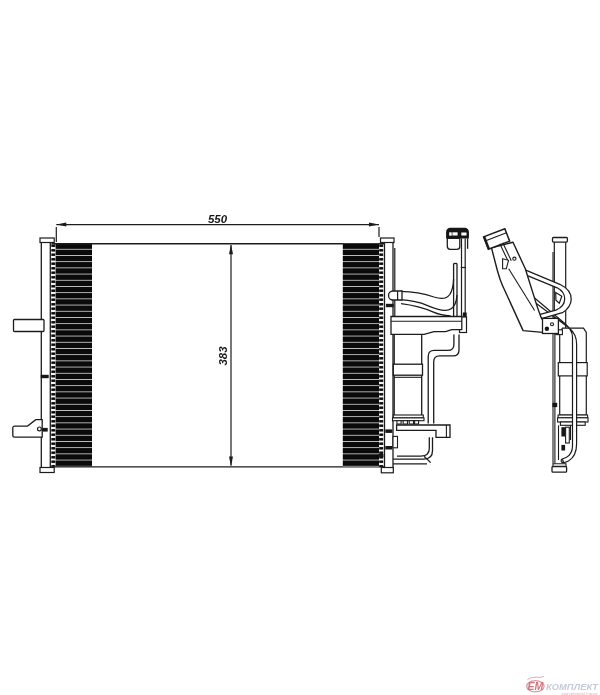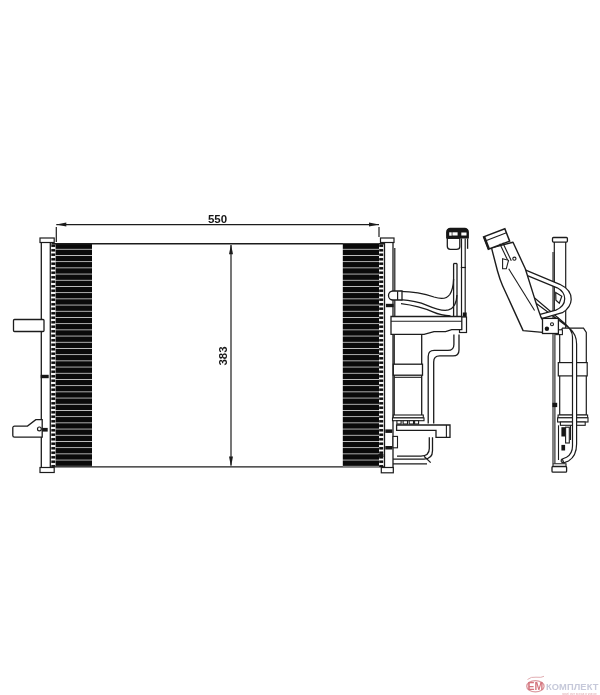--- a/index.html
+++ b/index.html
@@ -1,17 +1,17 @@
 <!DOCTYPE html>
 <html><head>
 <meta charset="utf-8">
 <style>
   html,body{margin:0;padding:0;background:#ffffff;}
   .page{position:relative;width:600px;height:695px;background:#ffffff;overflow:hidden;
-        font-family:"Liberation Sans", sans-serif;}
+        font-family:"Liberation Sans", sans-serif;font-style:italic;}
 </style>
 </head>
 <body>
 <div class="page">
 <svg width="600" height="695" viewBox="0 0 600 695">
   <defs>
     <pattern id="fins" x="0" y="243.5" width="8" height="6.2" patternUnits="userSpaceOnUse">
       <rect x="0" y="0" width="8" height="5.45" fill="#0a0a0a"></rect>
       <rect x="0" y="5.45" width="8" height="0.75" fill="#c0c0c0"></rect>
     </pattern>

